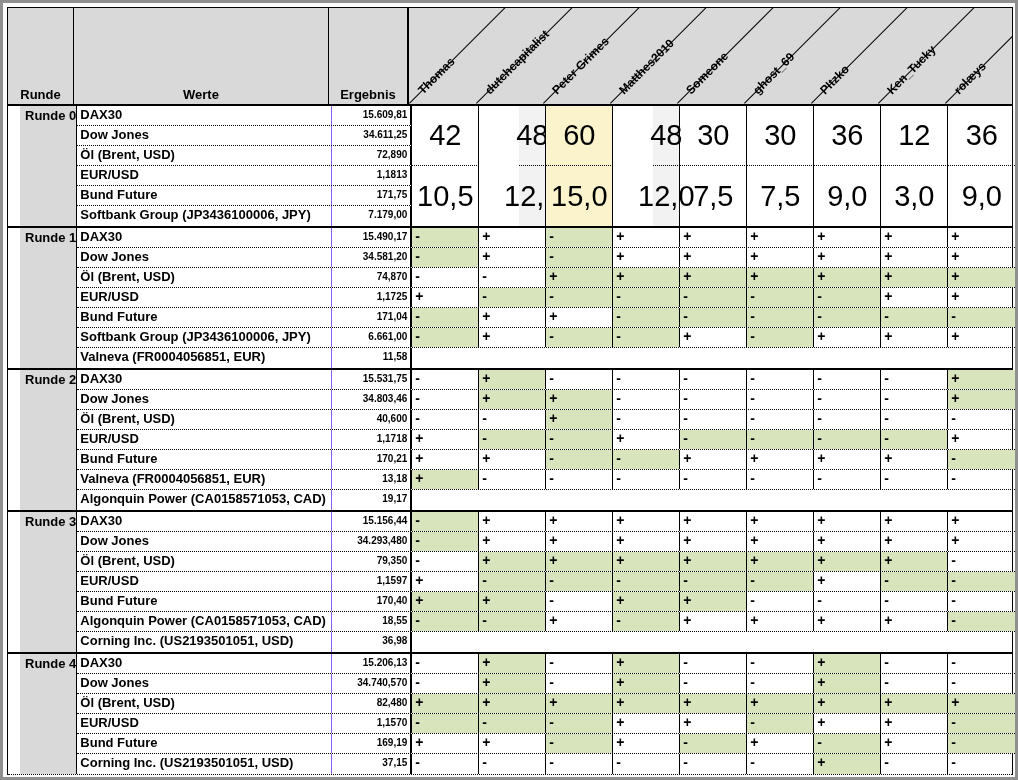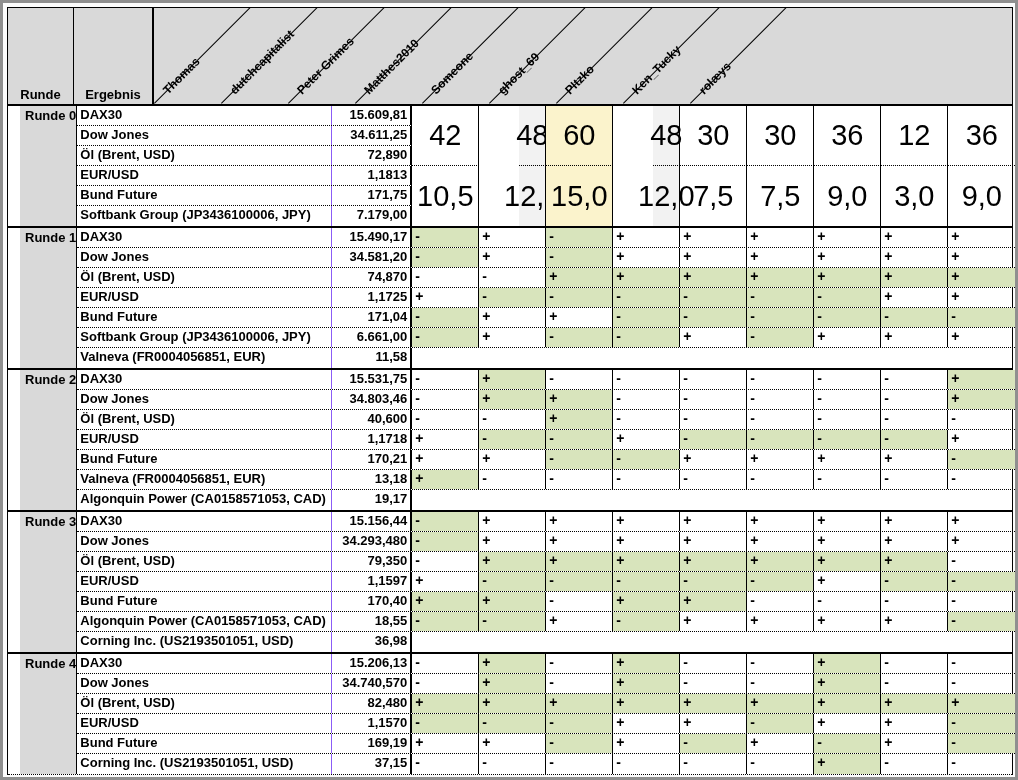--- a/index.html
+++ b/index.html
@@ -23,21 +23,21 @@
   
   .round { display:flex; border-bottom:2px solid #000; background:#fff; }
   .round.lastblock { border-bottom:1px dotted #000; }
   .r-label { width:66px; background:#d9d9d9; border-right:1px solid #000; font-weight:bold;
              font-size:13px; padding:2px 0 0 5px; white-space:nowrap;margin-left:12px; }
   .r-body, .r0-left { display:flex; flex-direction:column; }
   .r-row { display:flex; height:20px; border-bottom:1px dotted #000; }
   .r-row.last { border-bottom:none; }
   .c-werte { width:255px; border-right:1px solid #8b5cf6; font-weight:bold; font-size:13px;
              line-height:18px; padding-left:3px; white-space:nowrap; overflow:hidden; }
-  .c-erg { width:80px; border-right:2px solid #000; font-weight:bold; font-size:13px;
+  .c-erg { width:80px; border-right:2px solid #000; font-weight:bold; font-size:10px;
            line-height:18px; text-align:right; padding-right:3px; }
   .c-pred { width:67px; border-right:1px solid #000; font-weight:bold; font-size:14px;
             line-height:17px; padding-left:3px; }
   .c-pred.lastcol { border-right:none; }
   .c-pred.green { background:#d8e4bc; }
   .c-empty { width:603px; }
 
   
   .r0-points { width:603px; display:grid; grid-template-columns:repeat(9,67px); grid-template-rows:60px 60px; }
   .r0-cell { border-right:1px solid #000; display:flex; align-items:center; justify-content:center;
@@ -47,20 +47,21 @@
   .r0-cell.hl-gray { background:#f2f2f2;margin-left:40px; }
   .r0-cell.hl-yellow { background:#fbf3cc;text-align:right; }
 </style>
 </head>
 <body>
 
 <div class="canvas">
   <div class="sheet">
     <div class="header-row">
       <div class="h-cell h-runde">Runde</div>
+      <div class="h-cell h-werte">Werte</div>
       <div class="h-cell h-erg">Ergebnis</div>
       <div class="h-players" id="players-header">
           <div class="h-diag" style="left: 0px;"></div>
           <div class="h-name" style="left: 16px;">Thomas</div>
           <div class="h-diag" style="left: 67px;"></div>
           <div class="h-name" style="left: 83px;">dutchcapitalist</div>
           <div class="h-diag" style="left: 134px;"></div>
           <div class="h-name" style="left: 150px;">Peter Grimes</div>
           <div class="h-diag" style="left: 201px;"></div>
           <div class="h-name" style="left: 217px;">Matthes2010</div>

